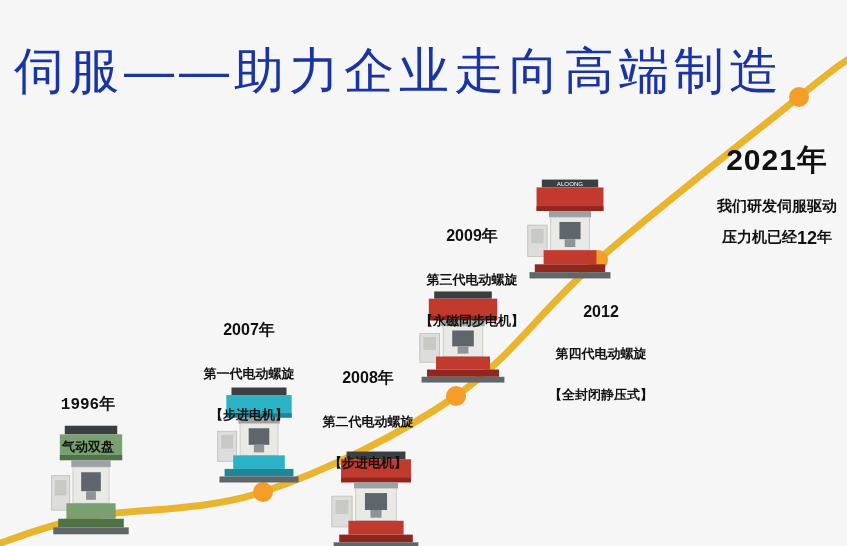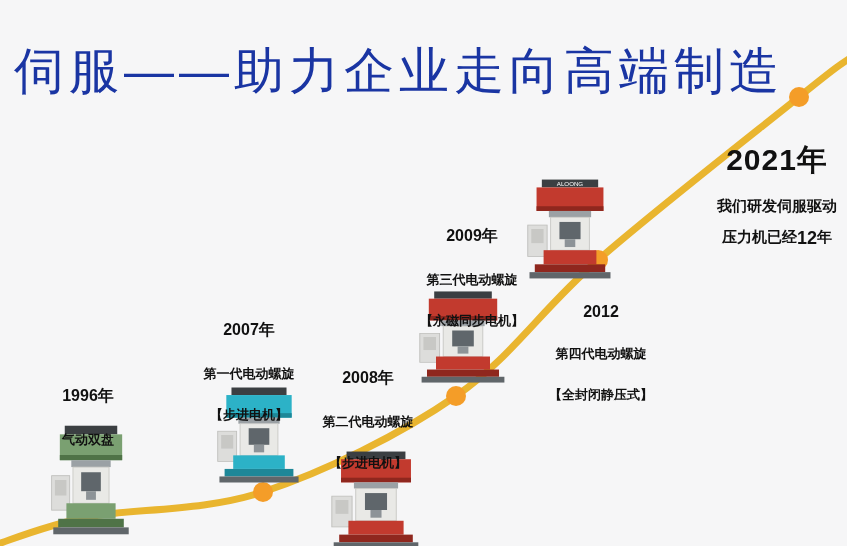--- a/index.html
+++ b/index.html
@@ -30,21 +30,21 @@
   .machine svg { display:block; width:100%; height:100%; }
   .machine-1996 { left:50px;  top:424px; width:82px; height:112px; }
   .machine-2007 { left:216px; top:386px; width:86px; height:98px;  }
   .machine-2008 { left:330px; top:450px; width:92px; height:100px; }
   .machine-2009 { left:418px; top:290px; width:90px; height:94px;  }
   .machine-2012 { left:526px; top:178px; width:88px; height:102px; }
   
   .label { position:absolute; z-index:3; text-align:center; }
   .label .year { font-size:16px; font-weight:700; margin-bottom:4px; }
   .label .line { font-size:13px; font-weight:700; margin-top:25px; line-height:1.2; }
-  .lbl-1996 { left:33px;  top:386px; width:110px; }
+  .lbl-1996 { left:33px;  top:394px; width:110px;font-family:Liberation Mono, monospace; }
   .lbl-2007 { left:184px; top:320px; width:130px; }
   .lbl-2008 { left:308px; top:368px; width:120px; }
   .lbl-2009 { left:408px; top:226px; width:128px; }
   .lbl-2012 { left:536px; top:303px; width:130px; }
   
   .endpoint { position:absolute; left:698px; top:140px; width:158px; z-index:3; text-align:center; }
   .endpoint .ep-year  { font-size:30px; font-weight:700; letter-spacing:1px; }
   .endpoint .ep-line  { font-size:15px; font-weight:700; margin-top:16px; }
   .endpoint .ep-line2 { font-size:15px; font-weight:700; margin-top:12px; }
   .endpoint .big { font-size:18px; font-weight:700; vertical-align:-2px; }

